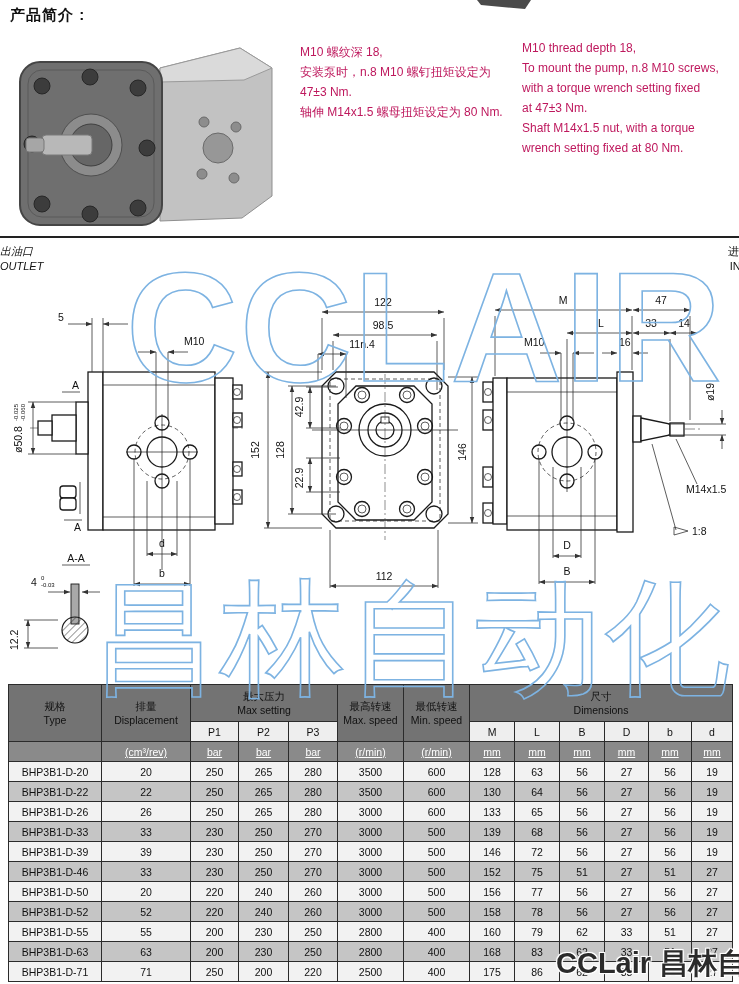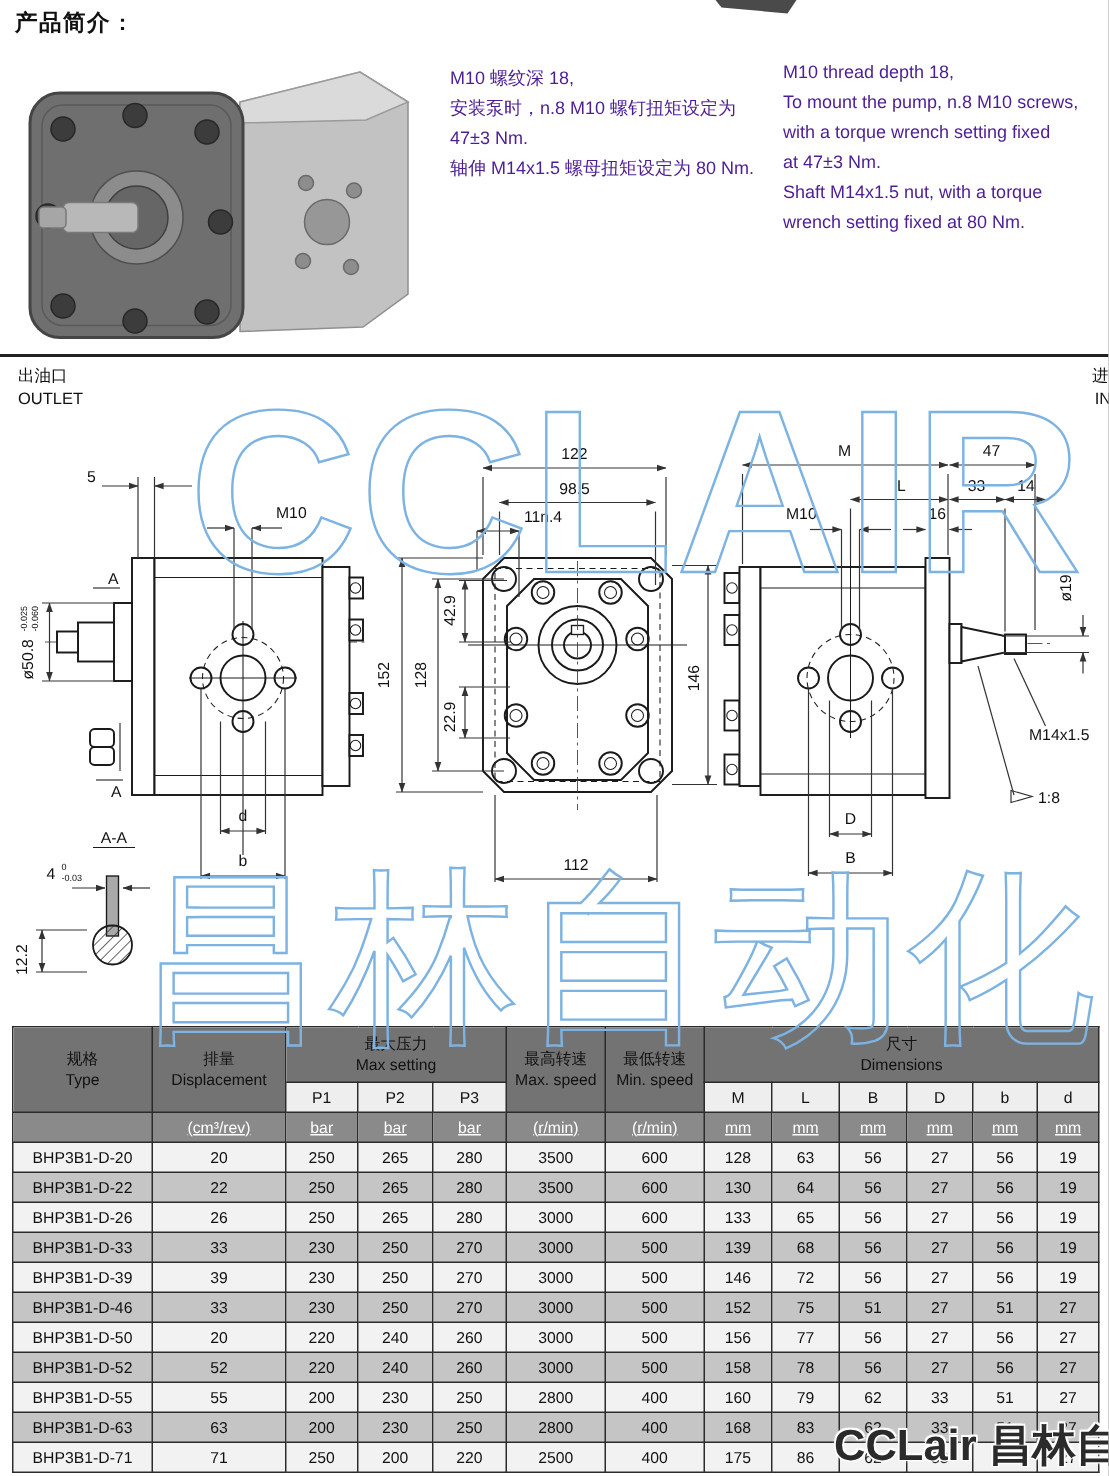--- a/index.html
+++ b/index.html
@@ -1,26 +1,26 @@
 <!DOCTYPE html>
 <html><head>
 <meta charset="utf-8">
 <style>
   html,body{margin:0;padding:0;background:#888;}
   .page{position:relative;width:739px;height:984px;background:#fff;overflow:hidden;
         font-family:"Liberation Sans","DejaVu Sans",sans-serif;color:#111;padding-left:28px;}
   .heading{position:absolute;left:10px;top:6px;font-size:15px;font-weight:bold;letter-spacing:1px;}
   .photo{position:absolute;left:8px;top:28px;}
   .remnant{position:absolute;left:455px;top:0;}
-  .note{position:absolute;font-size:12px;line-height:20px;color:#4c1d95;}
+  .note{position:absolute;font-size:12px;line-height:20px;color:#be185d;}
   .note-cn{left:300px;top:42px;width:225px;}
   .note-en{left:522px;top:38px;width:216px;}
   .rule{position:absolute;left:0;top:236px;width:739px;border-top:2px solid #222;}
   .port{position:absolute;top:244px;font-size:11px;line-height:15px;}
-  .port-out{left:12px;}
+  .port-out{left:0;font-style:italic;}
   .port-in{right:6px;text-align:right;}
   .drawings{position:absolute;left:0;top:240px;}
   .watermark{position:absolute;left:0;top:0;pointer-events:none;z-index:6;}
   .spec-table{position:absolute;left:8px;top:684px;z-index:3;border-collapse:collapse;table-layout:fixed;
               width:724px;font-size:10.5px;}
   .spec-table th,.spec-table td{border:1px solid #2b2b2b;text-align:center;padding:0;overflow:hidden;white-space:nowrap;}
   .spec-table thead .h-name th{background:#737373;height:36px;font-weight:normal;line-height:14px;}
   .spec-table thead .h-sub th{background:#eeeeee;height:19px;font-weight:normal;}
   .spec-table thead .h-units td{background:#8a8a8a;color:#fff;height:19px;text-decoration:underline;}
   .spec-table tbody td{height:19px;background:#f2f2f2;}

